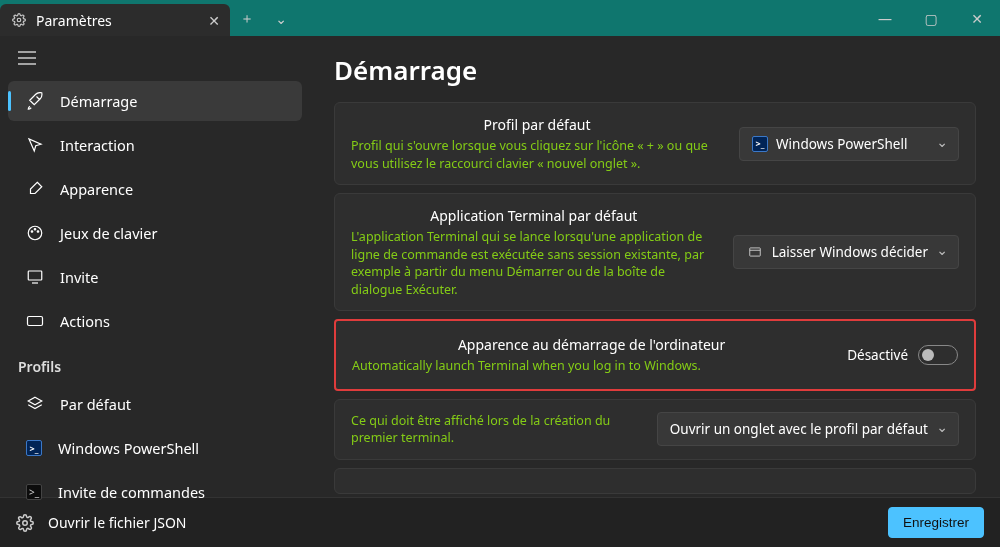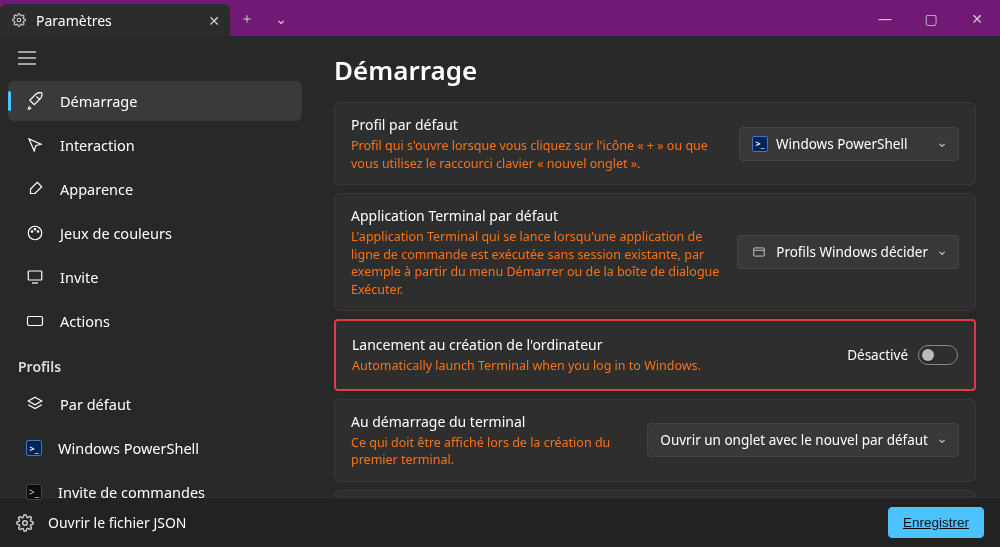--- a/index.html
+++ b/index.html
@@ -9,21 +9,21 @@
     font-family: "Segoe UI", system-ui, sans-serif;
     color: #ffffff;
     overflow: hidden;
     font-size: 14px;
   }
   
   .titlebar {
     height: 36px;
     display: flex;
     align-items: stretch;
-    background: #701a75;
+    background: #0f766e;
   }
   .tab {
     display: flex; align-items: center;
     background: #2c2c2c;
     border-radius: 6px 6px 0 0;
     margin-top: 4px;
     padding: 0 10px;
     gap: 8px;
     min-width: 230px;
   }
@@ -103,22 +103,22 @@
     display: flex;
     align-items: center;
     gap: 16px;
   }
   .card.highlight {
     border: 2px solid #e03c3c;
     border-radius: 4px;
     padding: 14px 16px;
   }
   .card-text { flex: 1; min-width: 0; }
-  .card-title { font-size: 14px; color: #fff; margin-bottom: 3px; }
-  .card-desc  { font-size: 12.5px; color: #f97316; line-height: 1.4; }
+  .card-title { font-size: 14px; color: #fff; margin-bottom: 3px; text-align: center; }
+  .card-desc  { font-size: 12.5px; color: #84cc16; line-height: 1.4; }
   .dropdown {
     background: #383838;
     border: 1px solid #454545;
     border-radius: 4px;
     padding: 7px 30px 7px 12px;
     min-width: 220px;
     display: flex;
     align-items: center;
     gap: 8px;
     position: relative;
@@ -162,21 +162,20 @@
   .footer-left { display: flex; align-items: center; gap: 14px; }
   .footer-spacer { flex: 1; }
   .btn {
     padding: 7px 14px;
     border-radius: 4px;
     font-size: 13.5px;
     border: 1px solid #454545;
     background: #383838;
     color: #fff;
     cursor: pointer;
-    text-decoration: underline;
   }
   .btn.primary {
     background: #4cc2ff;
     border-color: #4cc2ff;
     color: #111;
     font-weight: 500;
   }
 
   
   .content::-webkit-scrollbar { width: 4px; }
@@ -258,21 +257,21 @@
     </div>
     <div class="nav-item">
       <span class="nav-icon">
         <svg viewBox="0 0 24 24" fill="none" stroke="#fff" stroke-width="1.6">
             <circle cx="12" cy="12" r="9"></circle>
             <circle cx="8" cy="10" r="1" fill="#fff"></circle>
             <circle cx="12" cy="7" r="1" fill="#fff"></circle>
             <circle cx="16" cy="10" r="1" fill="#fff"></circle>
           </svg>
       </span>
-      <span>Jeux de couleurs</span>
+      <span>Jeux de clavier</span>
     </div>
     <div class="nav-item">
       <span class="nav-icon">
         <svg viewBox="0 0 24 24" fill="none" stroke="#fff" stroke-width="1.6">
             <rect x="3" y="4" width="18" height="12" rx="1"></rect>
             <line x1="8" y1="20" x2="16" y2="20"></line>
           </svg>
       </span>
       <span>Invite</span>
     </div>
@@ -327,42 +326,41 @@
         <div class="card-title">Application Terminal par défaut</div>
         <div class="card-desc">L'application Terminal qui se lance lorsqu'une application de ligne de commande est exécutée sans session existante, par exemple à partir du menu Démarrer ou de la boîte de dialogue Exécuter.</div>
       </div>
       <div class="dropdown">
         <span class="nav-icon">
           <svg viewBox="0 0 24 24" width="14" height="14" fill="none" stroke="#ccc" stroke-width="1.6">
               <rect x="3" y="5" width="18" height="14" rx="1"></rect>
               <line x1="3" y1="9" x2="21" y2="9"></line>
             </svg>
         </span>
-        <span>Profils Windows décider</span>
+        <span>Laisser Windows décider</span>
       </div>
     </div>
 
     <div class="card highlight">
       <div class="card-text">
-        <div class="card-title">Lancement au création de l'ordinateur</div>
+        <div class="card-title">Apparence au démarrage de l'ordinateur</div>
         <div class="card-desc">Automatically launch Terminal when you log in to Windows.</div>
       </div>
       <div class="toggle-row">
         <span class="toggle-label">Désactivé</span>
         <div class="toggle"></div>
       </div>
     </div>
 
     <div class="card">
       <div class="card-text">
-        <div class="card-title">Au démarrage du terminal</div>
         <div class="card-desc">Ce qui doit être affiché lors de la création du premier terminal.</div>
       </div>
       <div class="dropdown" style="min-width:270px">
-        <span>Ouvrir un onglet avec le nouvel par défaut</span>
+        <span>Ouvrir un onglet avec le profil par défaut</span>
       </div>
     </div>
 
     <div class="card">
       
       
     </div>
   </div>
 </div>
 

